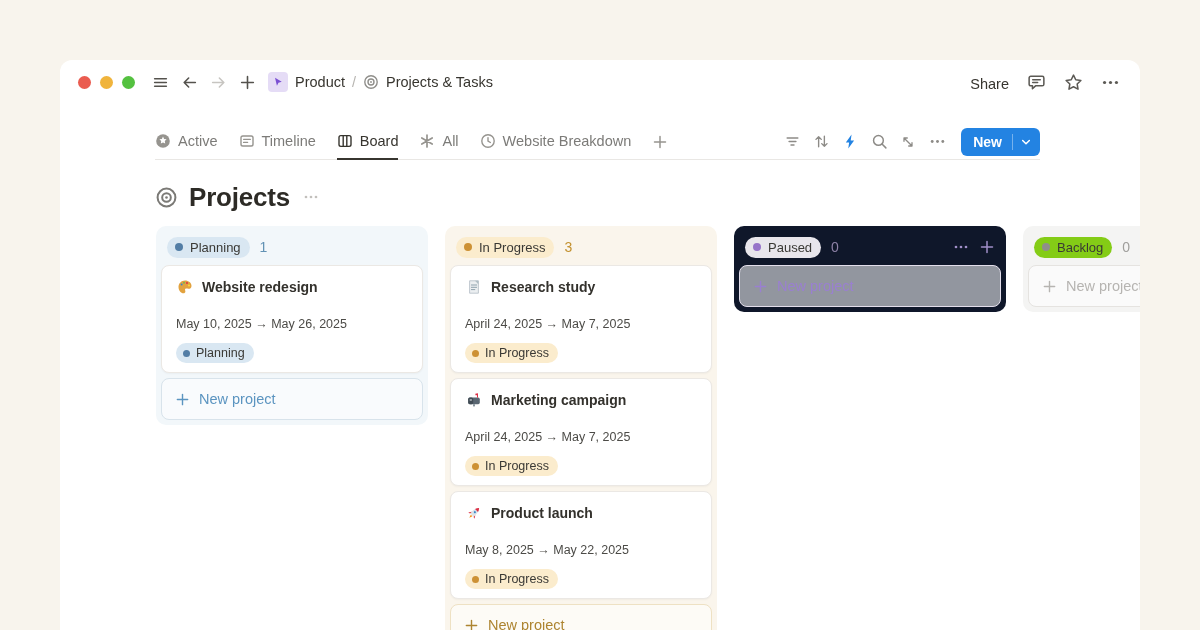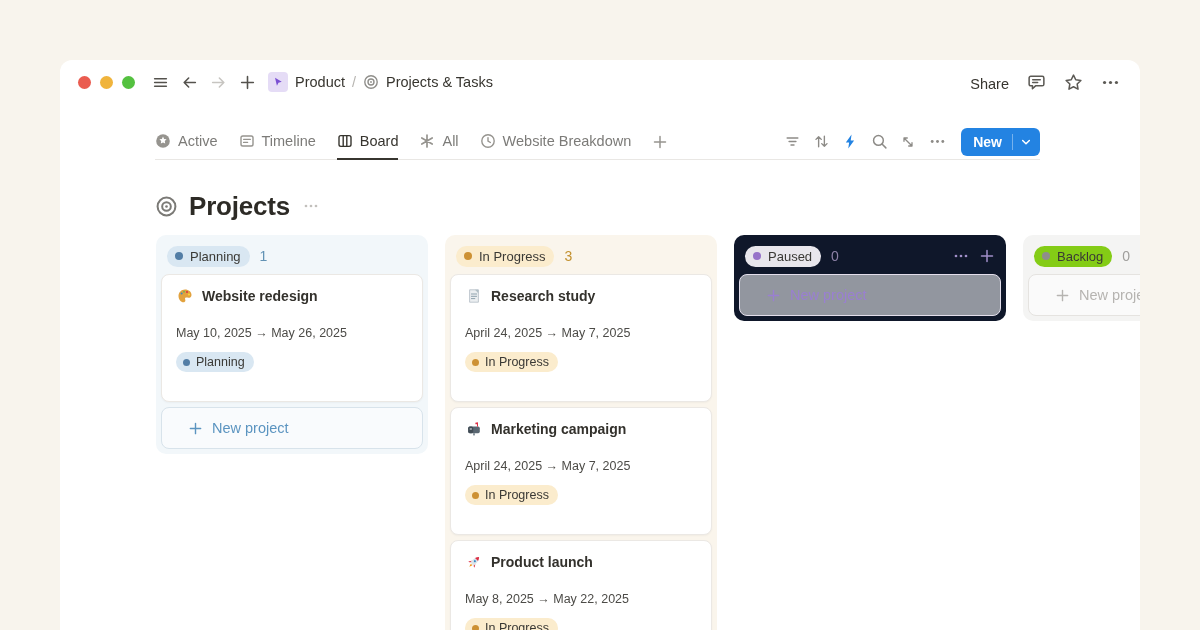--- a/index.html
+++ b/index.html
@@ -39,45 +39,45 @@
   .vb-ic { width:26px; height:24px; display:flex; align-items:center; justify-content:center;
            background:none; border:none; color:#8d8b87; cursor:pointer; border-radius:4px; }
   .vb-ic.bolt { color:#2383e2; }
   .new-btn { height:28px; margin-left:8px; border:none; border-radius:6px; display:flex;
              align-items:center; color:#fff; font-size:14px; font-weight:600; cursor:pointer; padding:0; }
   .new-lbl { padding:0 10px 0 12px; }
   .new-div { width:1px; height:16px; background:rgba(255,255,255,.38); }
   .new-chev { padding:0 7px 0 6px; display:flex; }
 
   
-  .title-row { margin:29px 100px 0 95px; height:34px; display:flex; align-items:center; gap:11px; }
+  .title-row { margin:20px 100px 0 95px; height:34px; display:flex; align-items:center; gap:11px; }
   .title-row .tgt { color:#7b7a76; display:flex; }
   h1.page-title { font-size:26px; font-weight:700; color:#2d2b26; letter-spacing:-.2px; }
   .title-more { background:none; border:none; color:#c2c0bc; cursor:pointer; display:flex; margin-left:2px; }
 
   
   .board { margin:12px 0 0 96px; width:984px; display:flex; gap:17px; align-items:flex-start; overflow:hidden; }
   .col { flex:0 0 272px; width:272px; border-radius:10px; padding:5px; }
   .col-head { height:32px; display:flex; align-items:center; gap:10px; padding:0 6px; }
   .pill { display:inline-flex; align-items:center; gap:7px; height:21px; padding:0 9px 0 8px;
           border-radius:11px; font-size:13px; font-weight:500; color:#3a3935; cursor:pointer; }
   .dot8 { width:8px; height:8px; border-radius:50%; display:inline-block; }
   .count { font-size:14px; }
   .head-actions { margin-left:auto; display:flex; align-items:center; gap:10px; }
   .ha-btn { background:none; border:none; cursor:pointer; display:flex; }
-  .card { background:#fff; border:1px solid #ebe8e4; border-radius:8px; height:128px;
+  .card { background:#fff; border:1px solid #ebe8e4; border-radius:8px; height:108px;
           padding:13px 14px; margin-top:2px; margin-bottom:5px; box-shadow:0 1px 2px rgba(15,15,15,.04); cursor:pointer; }
   .ctitle { display:flex; align-items:center; gap:9px; font-size:14px; font-weight:600; color:#33312c; }
   .cdates { margin-top:22px; font-size:12.5px; color:#4c4b47; }
   .badge { margin-top:12px; display:inline-flex; align-items:center; gap:6px; height:20px;
            padding:0 9px 0 7px; border-radius:10px; font-size:12.5px; color:#3a3935; }
   .dot7 { width:7px; height:7px; border-radius:50%; display:inline-block; }
   .newcard { width:100%; height:42px; margin-top:2px; display:flex; align-items:center; gap:9px;
              border:1px solid; border-radius:8px; background:rgba(255,255,255,.55);
-             font-size:14.5px; padding:0 26px; cursor:pointer; }
+             font-size:14.5px; padding:0 13px; cursor:pointer; }
   .emoji-ic { display:flex; width:17px; justify-content:center; }
   .sprite { position:absolute; width:0; height:0; overflow:hidden; }
 </style>
 </head>
 <body style="background: rgb(248, 244, 237);">
 
 <svg class="sprite" xmlns="http://www.w3.org/2000/svg">
   <defs>
     <symbol id="i-menu" viewBox="0 0 16 16">
         <path d="M2.5 4.5h11M2.5 8h11M2.5 11.5h11" stroke="currentColor" stroke-width="1.5" fill="none" stroke-linecap="round"></path>

